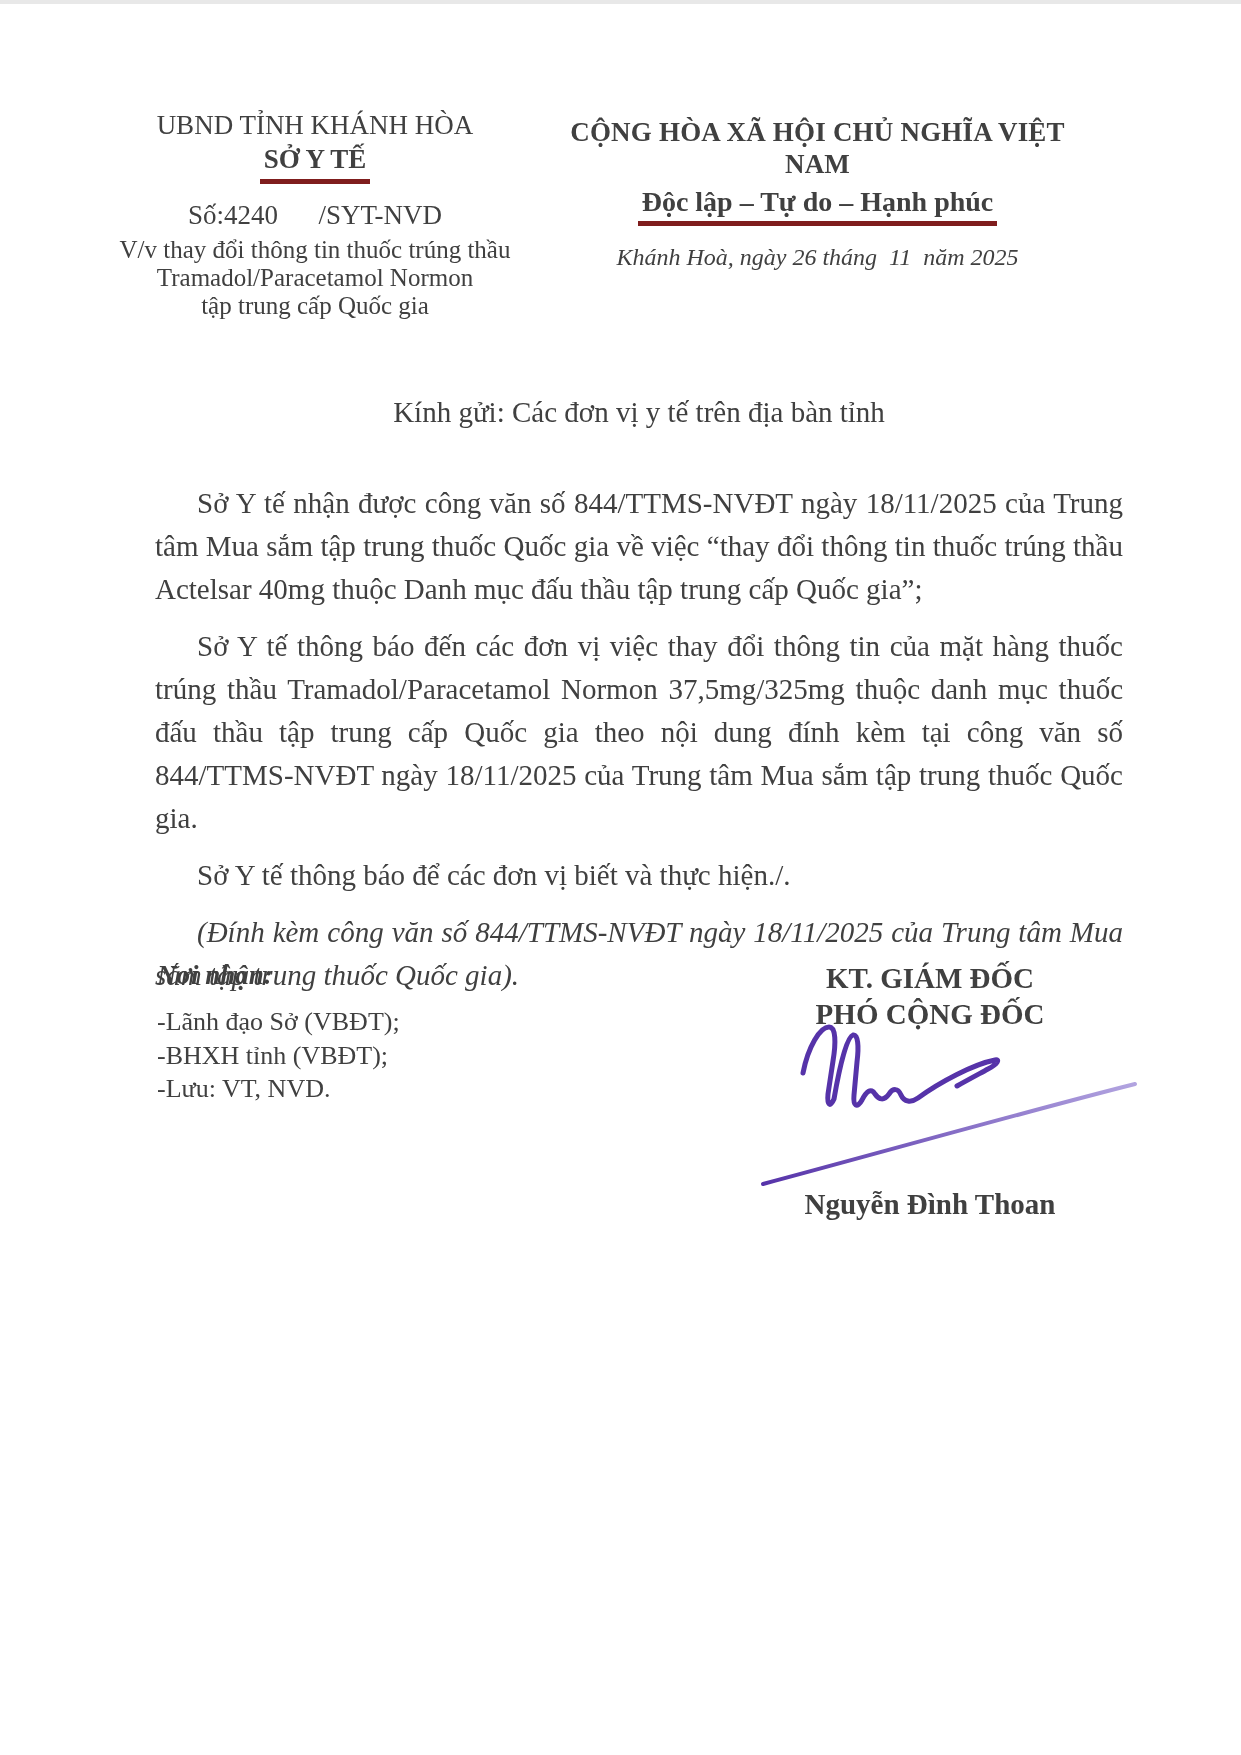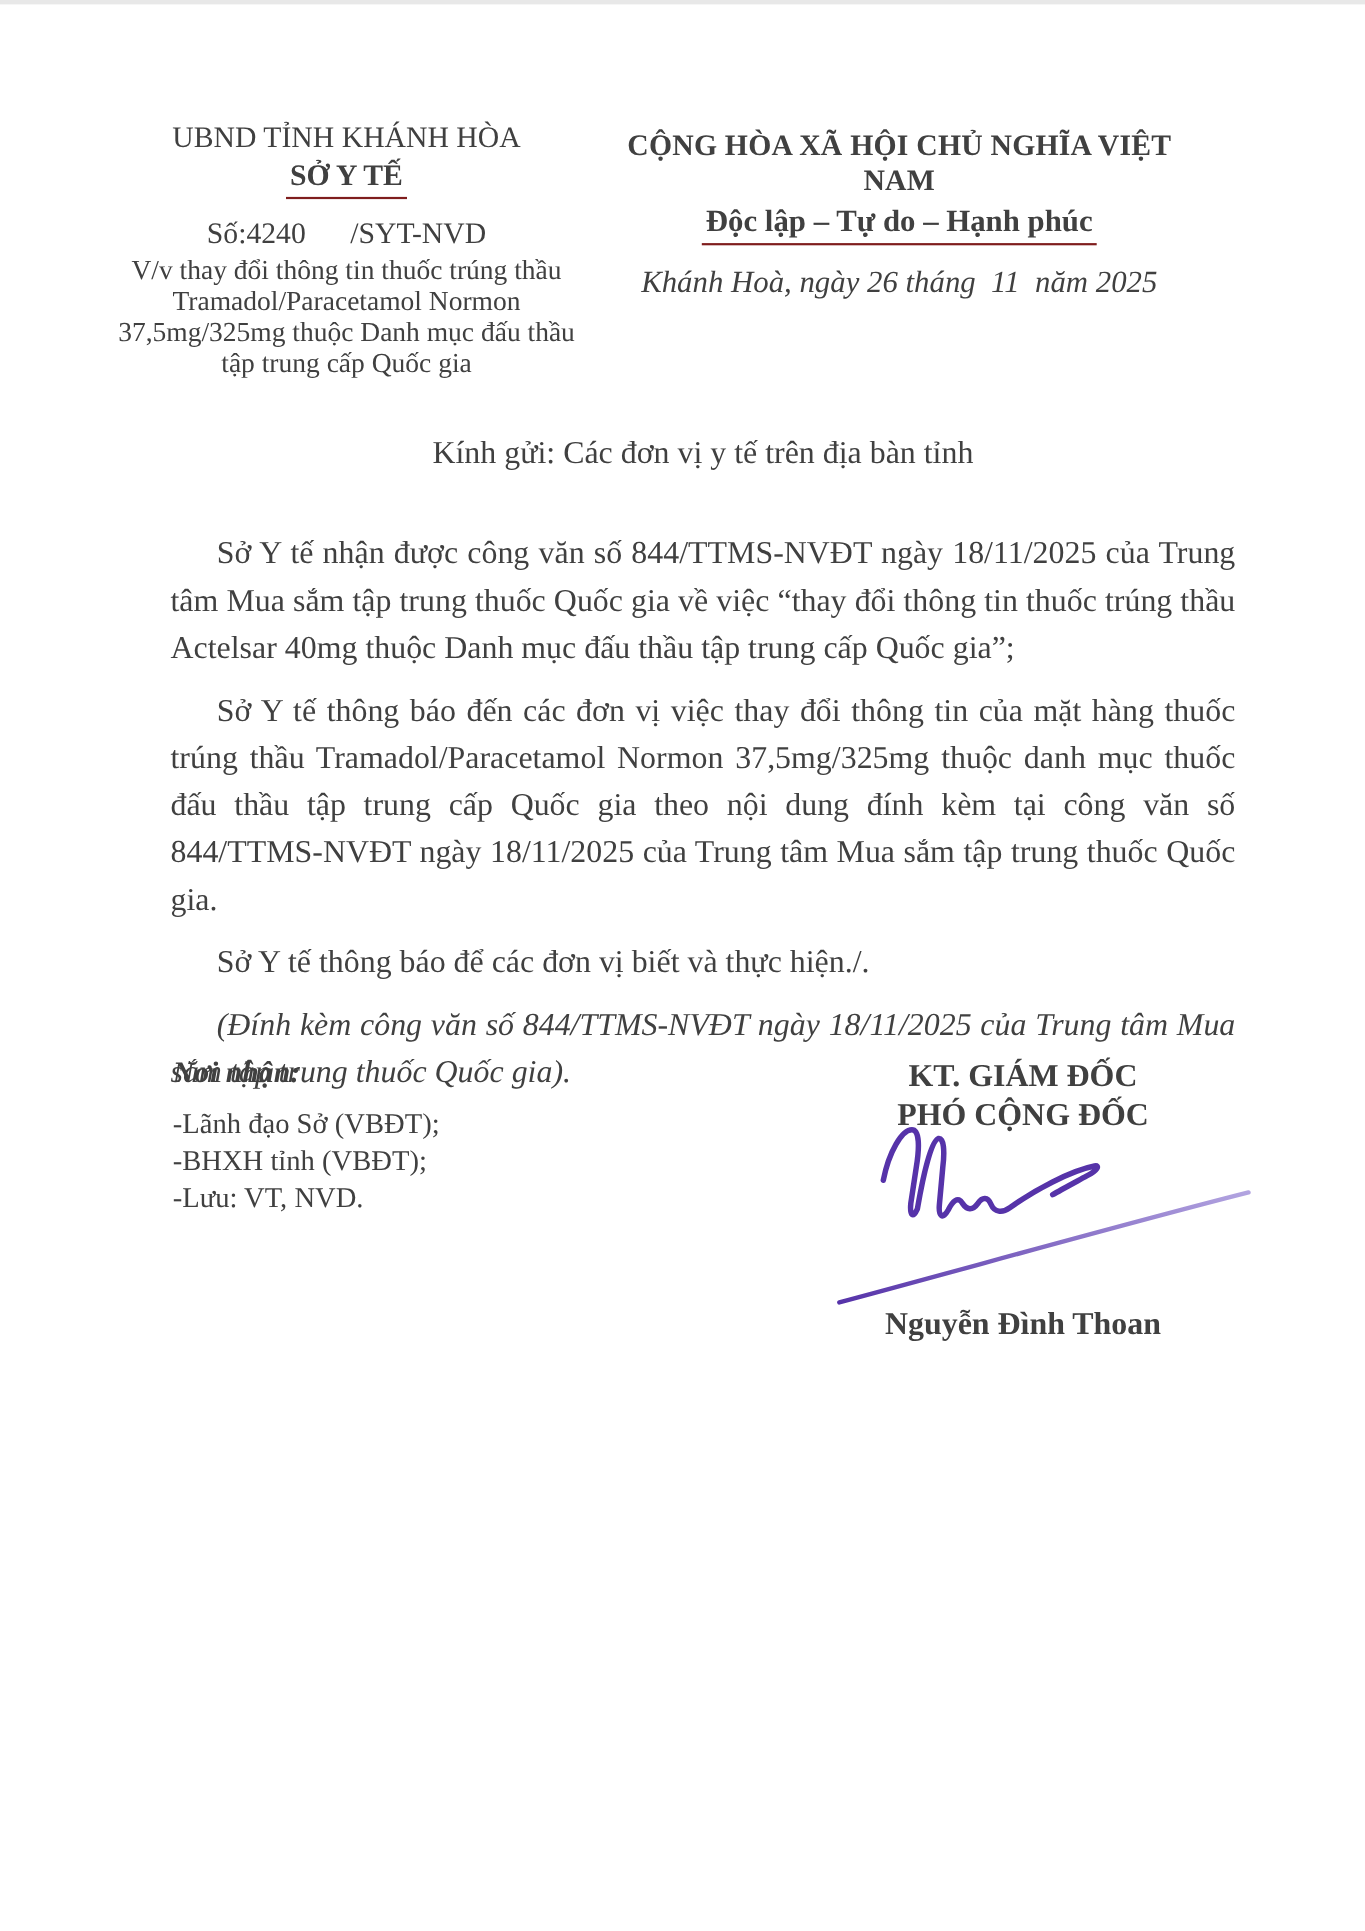--- a/index.html
+++ b/index.html
@@ -16,26 +16,26 @@
   .hdr-left {
     position:absolute; top:106px; left:100px; width:430px;
     text-align:center; line-height:1.18;
   }
   .hdr-right {
     position:absolute; top:112px; left:565px; width:505px;
     text-align:center; line-height:1.2;
   }
   .org-parent { font-size:27px; }
   .org-name   { font-size:27px; font-weight:bold; margin-top:2px; }
-  .ul-span    { display:inline-block; border-bottom:2px solid #7f1d1d; padding:0 4px 3px 4px; }
+  .ul-span    { display:inline-block; border-bottom:5px solid #7f1d1d; padding:0 4px 3px 4px; }
   .doc-number { font-size:27px; margin-top:16px; white-space:pre; }
   .subject    { font-size:25px; line-height:28px; margin-top:4px; }
   .country    { font-size:27px; font-weight:bold; letter-spacing:.2px; }
   .motto      { font-size:28px; font-weight:bold; margin-top:4px; }
-  .dateline   { font-size:28px; font-style:italic; margin-top:17px; white-space:pre; }
+  .dateline   { font-size:24px; font-style:italic; margin-top:17px; white-space:pre; }
   
   .salutation {
     position:absolute; top:392px; left:155px; width:968px;
     text-align:center; font-size:29px;
   }
   .body-block {
     position:absolute; top:478px; left:155px; width:968px;
     font-size:29px; line-height:43px; text-align:justify;
   }
   .body-block p { margin:0 0 14px 0; text-indent:42px; }
@@ -61,21 +61,20 @@
 
 <div class="page">
 
   <div class="hdr-left">
     <div class="org-parent">UBND TỈNH KHÁNH HÒA</div>
     <div class="org-name"><span class="ul-span">SỞ Y TẾ</span></div>
     <div class="doc-number">Số:4240      /SYT-NVD</div>
     <div class="subject">
       <div>V/v thay đổi thông tin thuốc trúng thầu</div>
       <div>Tramadol/Paracetamol Normon</div>
-      <div>37,5mg/325mg thuộc Danh mục đấu thầu</div>
       <div>tập trung cấp Quốc gia</div>
     </div>
   </div>
 
   <div class="hdr-right">
     <div class="country">CỘNG HÒA XÃ HỘI CHỦ NGHĨA VIỆT NAM</div>
     <div class="motto"><span class="ul-span">Độc lập – Tự do – Hạnh phúc</span></div>
     <div class="dateline">Khánh Hoà, ngày 26 tháng  11  năm 2025</div>
   </div>
 

